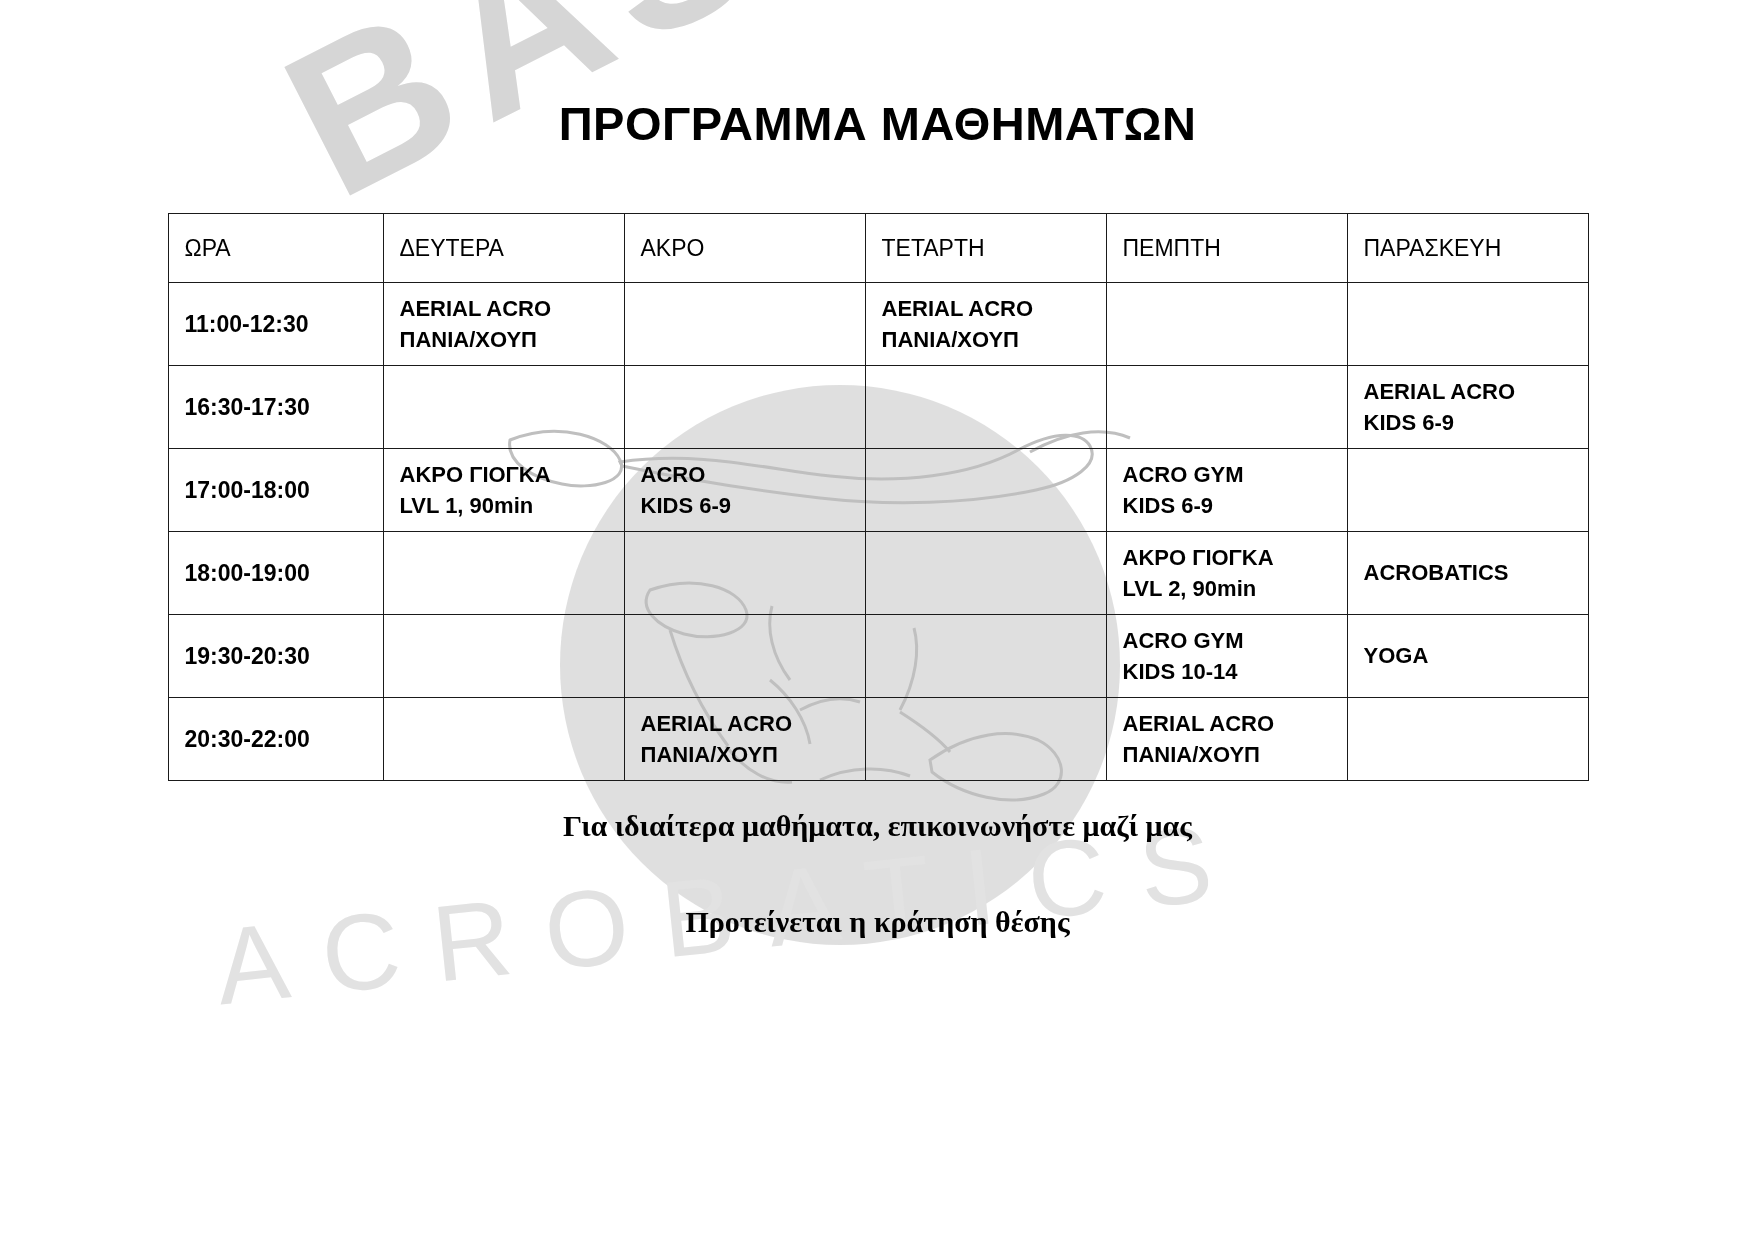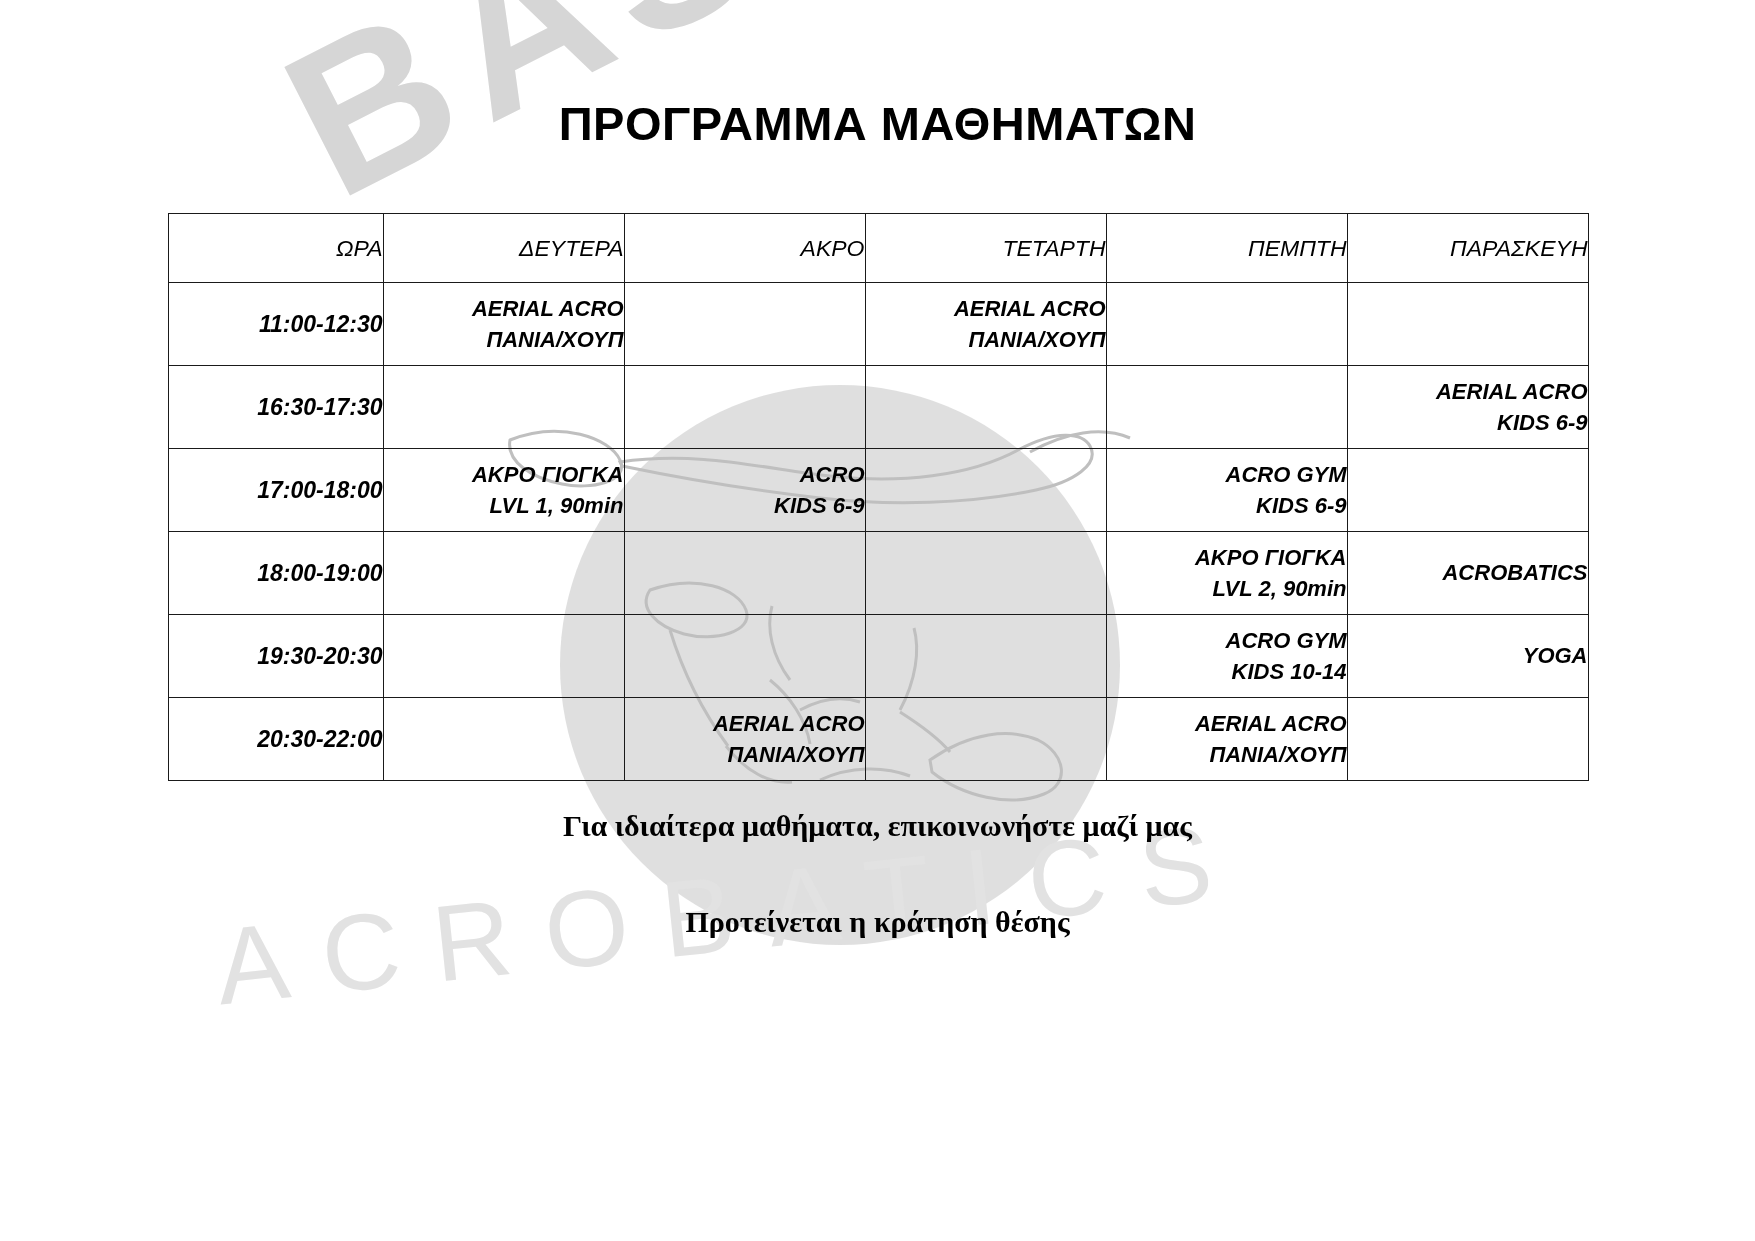--- a/index.html
+++ b/index.html
@@ -88,28 +88,27 @@
   }
   table.schedule {
     border-collapse: collapse;
     width: 100%;
     table-layout: fixed;
     background: transparent;
   }
   table.schedule th,
   table.schedule td {
     border: 1px solid #1a1a1a;
-    text-align: right;
+    text-align: left;
     vertical-align: middle;
     font-size: 22px;
     font-weight: bold;
-    padding: 6px 0;
+    padding: 6px 16px;
     line-height: 1.42;
     background: transparent;
-    font-style: italic;
   }
   table.schedule th {
     height: 56px;
     font-weight: normal;
     font-size: 23px;
   }
   table.schedule td.time {
     font-size: 23px;
   }
   table.schedule td {

